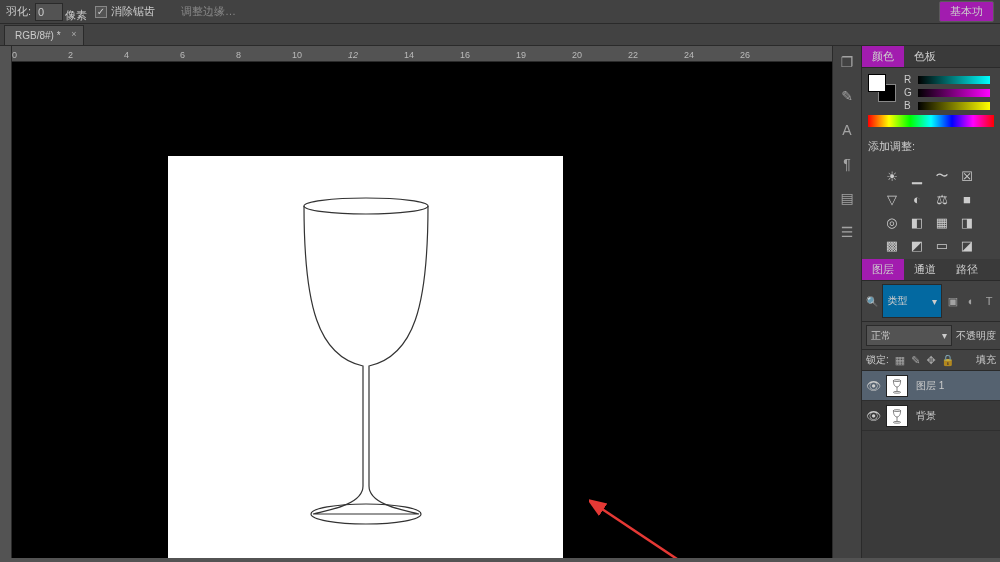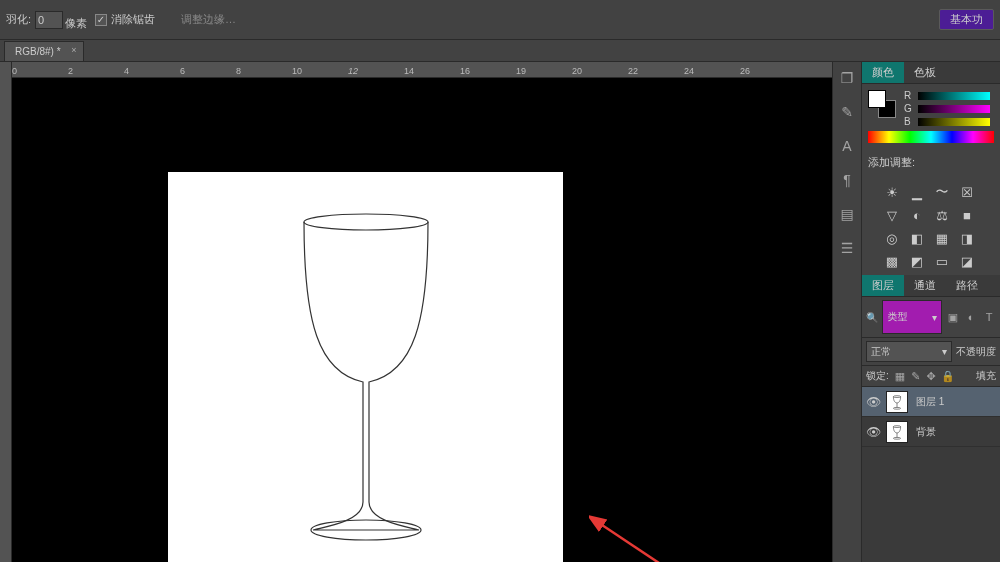--- a/index.html
+++ b/index.html
@@ -1,27 +1,27 @@
 <!DOCTYPE html>
 <html><head>
 <meta charset="utf-8">
 <style>
 * { margin: 0; padding: 0; box-sizing: border-box; font-family: "Microsoft YaHei", sans-serif; }
 body { width: 1000px; height: 562px; background: #535353; overflow: hidden; color: #ccc; font-size: 11px; position: relative; }
 
-.top-options-bar { height: 40px; background: #424242; display: flex; align-items: center; padding: 0 6px; border-bottom: 1px solid #2a2a2a; }
+.top-options-bar { height: 24px; background: #424242; display: flex; align-items: center; padding: 0 6px; border-bottom: 1px solid #2a2a2a; }
 .top-options-bar .opt-label { margin-right: 4px; }
 .top-options-bar input.num { width: 28px; height: 18px; background: #535353; border: 1px solid #2a2a2a; color: #ccc; font-size: 11px; padding: 0 2px; }
 .top-options-bar .unit { margin: 8px 8px 0 2px; }
 .top-options-bar .chk { width: 12px; height: 12px; background: #535353; border: 1px solid #888; margin-right: 4px; display: inline-flex; align-items: center; justify-content: center; }
 .top-options-bar .chk.checked::after { content: "✓"; font-size: 10px; line-height: 1; color: #ccc; }
 .top-options-bar .chk-label { margin-right: 20px; }
 .top-options-bar .btn-ghost { background: none; border: none; color: #888; font-size: 11px; padding: 2px 6px; }
 .top-options-bar .spacer { flex: 1; }
-.top-options-bar .pill { background: #4c1d95; padding: 2px 10px; border: 1px solid #5a5a5a; border-radius: 2px; }
+.top-options-bar .pill { background: #a21caf; padding: 2px 10px; border: 1px solid #5a5a5a; border-radius: 2px; }
 
 .doc-tab-bar { height: 22px; background: #424242; display: flex; align-items: flex-end; padding: 0 4px; border-bottom: 1px solid #2a2a2a; }
 .doc-tab { background: #535353; padding: 4px 22px 4px 10px; font-size: 10px; position: relative; border: 1px solid #2a2a2a; border-bottom: none; }
 .doc-tab .close-x { position: absolute; right: 6px; top: 3px; font-size: 9px; color: #aaa; }
 
 .main-row { display: flex; height: calc(100% - 50px); }
 
 .canvas-area { flex: 1; background: #000; position: relative; overflow: hidden; }
 .ruler-h { position: absolute; top: 0; left: 12px; right: 0; height: 16px; background: #535353; border-bottom: 1px solid #2a2a2a; }
 .ruler-h .tick { position: absolute; top: 4px; font-size: 9px; color: #bbb; }
@@ -29,42 +29,42 @@
 .canvas-content { position: absolute; top: 16px; left: 12px; right: 0; bottom: 0; background: #000; }
 .white-doc { position: absolute; left: 156px; top: 94px; width: 395px; height: 418px; background: #fff; }
 .arrow-svg { position: absolute; left: 577px; top: 435px; width: 140px; height: 100px; pointer-events: none; }
 
 .collapsed-strip { width: 30px; background: #424242; border-left: 1px solid #2a2a2a; border-right: 1px solid #2a2a2a; display: flex; flex-direction: column; align-items: center; padding-top: 6px; gap: 14px; }
 .collapsed-strip .icon-btn { width: 20px; height: 20px; opacity: .7; display: flex; align-items: center; justify-content: center; font-size: 14px; border: none; background: none; color: #ccc; }
 
 .right-panels { width: 138px; background: #424242; display: flex; flex-direction: column; }
 .panel-header { background: #3a3a3a; display: flex; align-items: center; height: 22px; border-bottom: 1px solid #2a2a2a; }
 .panel-header .tab { padding: 0 10px; height: 100%; display: flex; align-items: center; font-size: 11px; }
-.panel-header .tab.active { background: #0f766e; }
+.panel-header .tab.active { background: #a21caf; }
 
 .colors-panel { padding: 6px; }
 .color-swatches { position: relative; width: 28px; height: 28px; float: left; margin-right: 8px; }
 .sw-fg { position: absolute; width: 18px; height: 18px; background: #fff; border: 1px solid #000; top: 0; left: 0; z-index: 2; }
 .sw-bg { position: absolute; width: 18px; height: 18px; background: #000; border: 1px solid #888; bottom: 0; right: 0; }
 .rgb-row { display: flex; align-items: center; margin-bottom: 2px; }
 .rgb-row .ch { width: 10px; font-size: 10px; }
 .rgb-row .slider { flex: 1; height: 8px; margin: 0 4px; }
 .rgb-row .slider.r { background: linear-gradient(90deg,#000,#0ff); }
 .rgb-row .slider.g { background: linear-gradient(90deg,#000,#f0f); }
 .rgb-row .slider.b { background: linear-gradient(90deg,#000,#ff0); }
 .hue-strip { height: 12px; margin-top: 4px; background: linear-gradient(90deg,#f00,#ff0,#0f0,#0ff,#00f,#f0f,#f00); clear: both; }
 
 .adjust-panel { padding: 6px; }
 .adjust-panel .title-row { font-size: 11px; margin-bottom: 14px; }
 .adjust-icons { display: flex; flex-wrap: wrap; gap: 7px 9px; padding-left: 16px; }
 .adjust-icons .a-icon { width: 16px; height: 16px; display: flex; align-items: center; justify-content: center; font-size: 13px; color: #ccc; }
 
 .layers-panel { flex: 1; display: flex; flex-direction: column; }
 .layers-toolbar { display: flex; align-items: center; padding: 3px 4px; gap: 4px; border-bottom: 1px solid #2a2a2a; }
-.layers-toolbar .drop { flex: 1; background: #a21caf; border: 1px solid #2a2a2a; height: 34px; display: flex; align-items: center; padding: 12px 4px; font-size: 10px; }
+.layers-toolbar .drop { flex: 1; background: #0369a1; border: 1px solid #2a2a2a; height: 34px; display: flex; align-items: center; padding: 12px 4px; font-size: 10px; }
 .layers-toolbar .mini-ico { width: 14px; font-size: 11px; text-align: center; opacity: .7; }
 .blend-row { display: flex; align-items: center; padding: 3px 4px; gap: 4px; border-bottom: 1px solid #2a2a2a; }
 .blend-row .drop { flex: 1; background: #535353; border: 1px solid #2a2a2a; height: 21px; display: flex; align-items: center; padding: 0 4px; font-size: 10px; }
 .blend-row .op-label { font-size: 10px; white-space: nowrap; }
 .lock-row { display: flex; align-items: center; padding: 3px 4px; gap: 6px; border-bottom: 1px solid #2a2a2a; font-size: 10px; }
 .lock-row .l-ico { font-size: 11px; opacity: .7; }
 .lock-row .flex1 { flex: 1; }
 
 .layer-list { flex: 1; background: #3a3a3a; }
 .layer-item { display: flex; align-items: center; height: 30px; border-bottom: 1px solid #2f2f2f; padding: 0 4px; }

